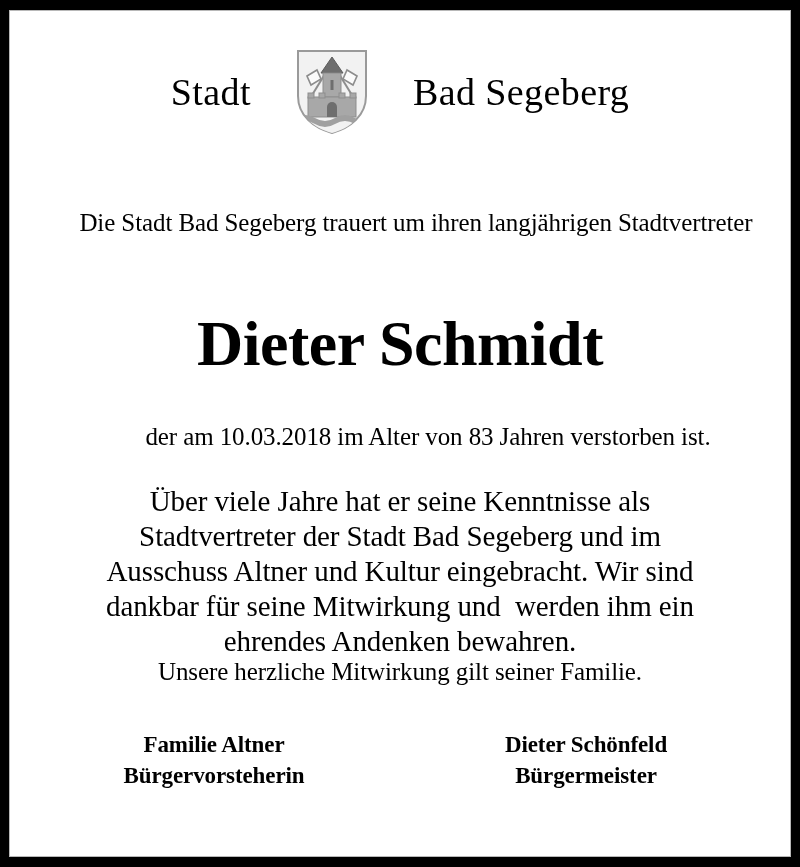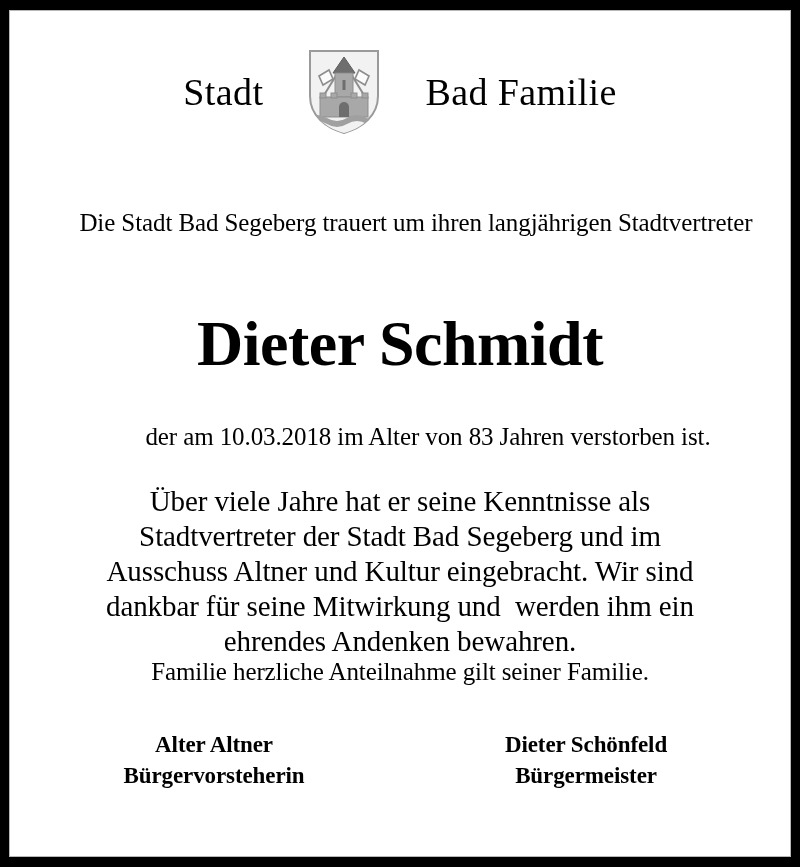--- a/index.html
+++ b/index.html
@@ -190,21 +190,21 @@
             </g>
 
             <path d="M32 69 V59 A5 5 0 0 1 42 59 V69 Z" fill="#6e6e6e"></path>
 
             <path d="M0 70 Q10 64 20 70 Q30 76 40 70 Q50 64 60 70 Q68 75 74 70 V90 H0 Z" fill="#a0a0a0"></path>
             <path d="M0 76 Q10 70 20 76 Q30 82 40 76 Q50 70 60 76 Q68 81 74 76 V90 H0 Z" fill="#f2f2f2"></path>
           </g>
         </svg>
       </span>
 
-      <span class="crest-word right">Bad Familie</span>
+      <span class="crest-word right">Bad Segeberg</span>
     </div>
 
     <div class="body-area">
 
       <div class="tx lead">
         <span class="ln">Die Stadt Bad Segeberg trauert um ihren langjährigen</span>
         <span class="ln">Stadtvertreter</span>
       </div>
 
       <div class="tx deceased-name">Dieter Schmidt</div>
@@ -212,25 +212,25 @@
       <div class="tx death-line">der am 10.03.2018 im Alter von 83 Jahren verstorben ist.</div>
 
       <div class="tx tribute">
         <span class="ln">Über viele Jahre hat er seine Kenntnisse als</span>
         <span class="ln">Stadtvertreter der Stadt Bad Segeberg und im</span>
         <span class="ln">Ausschuss Altner und Kultur eingebracht. Wir sind</span>
         <span class="ln">dankbar für seine Mitwirkung und  werden ihm ein</span>
         <span class="ln">ehrendes Andenken bewahren.</span>
       </div>
 
-      <div class="tx condolence">Familie herzliche Anteilnahme gilt seiner Familie.</div>
+      <div class="tx condolence">Unsere herzliche Mitwirkung gilt seiner Familie.</div>
 
       <div class="signatures">
         <div class="sig-block left">
-          <span class="sig-line">Alter Altner</span>
+          <span class="sig-line">Familie Altner</span>
           <span class="sig-line">Bürgervorsteherin</span>
         </div>
         <div class="sig-block right">
           <span class="sig-line">Dieter Schönfeld</span>
           <span class="sig-line">Bürgermeister</span>
         </div>
       </div>
 
     </div>
   </div>

